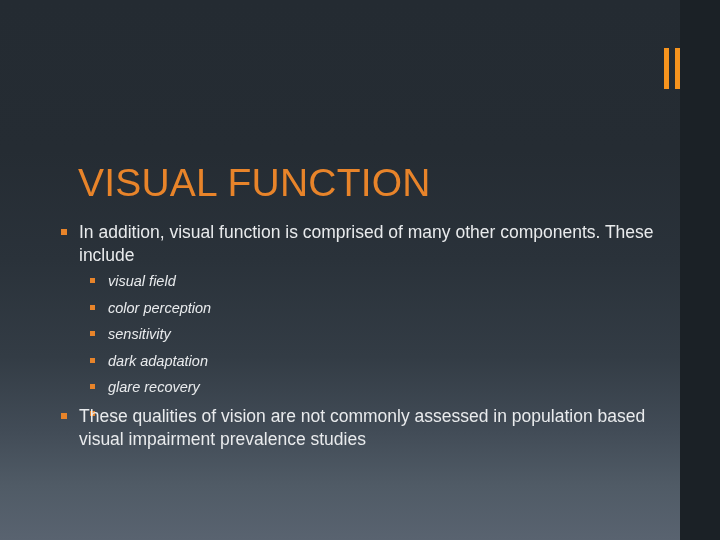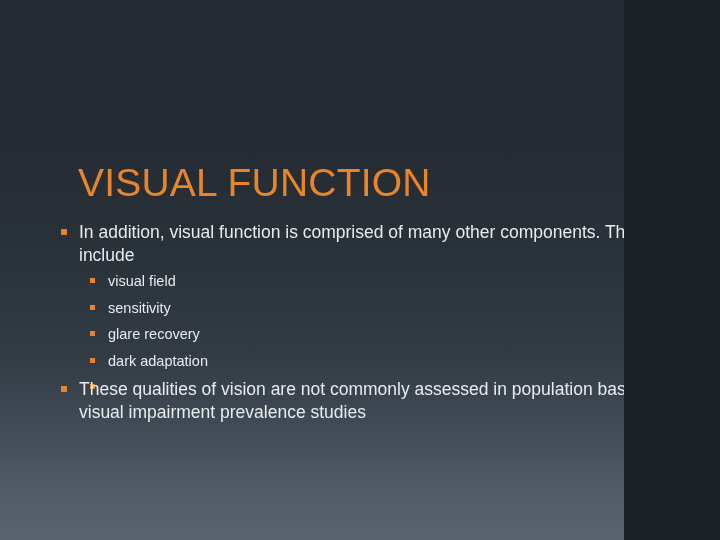--- a/index.html
+++ b/index.html
@@ -8,21 +8,21 @@
     background: #1b2126;
   }
   body {
     width: 720px;
     height: 540px;
     overflow: hidden;
     font-family: "Liberation Sans", sans-serif;
   }
   #slide {
     position: relative;
-    width: 624px;
+    width: 680px;
     height: 540px;
     box-sizing: border-box;
     background: linear-gradient(to bottom,
         #242b32 0%,
         #252c33 28%,
         #2a323a 48%,
         #333c45 66%,
         #424c57 80%,
         #505b66 90%,
         #596370 100%);
@@ -96,20 +96,21 @@
     top: 8px;
     width: 6px;
     height: 6px;
     background: #e8842a;
   }
 
   ul.lvl2 {
     list-style: none;
     margin: 5px 0 4px 0;
     padding: 0;
+    font-style: italic;
   }
   ul.lvl2 > li.b2 {
     position: relative;
     padding-left: 18px;
     margin-left: 11px;
     font-size: 14.5px;
     line-height: 19px;
     margin-bottom: 7.5px;
     color: #e9ebed;
   }
@@ -142,29 +143,33 @@
         <span class="sq"></span>
         <span>In addition, visual function is comprised of many other components. These include</span>
 
         <ul class="lvl2">
           <li class="b2">
             <span class="sq"></span>
             <span>visual field</span>
           </li>
           <li class="b2">
             <span class="sq"></span>
+            <span>color perception</span>
+          </li>
+          <li class="b2">
+            <span class="sq"></span>
             <span>sensitivity</span>
           </li>
           <li class="b2">
             <span class="sq"></span>
-            <span>glare recovery</span>
+            <span>dark adaptation</span>
           </li>
           <li class="b2">
             <span class="sq"></span>
-            <span>dark adaptation</span>
+            <span>glare recovery</span>
           </li>
           <li class="b2">
             <span class="sq"></span>
           </li>
         </ul>
       </li>
 
       <li class="b1 spacer-last">
         <span class="sq"></span>
         <span>These qualities of vision are not commonly assessed in population based visual impairment prevalence studies</span>

